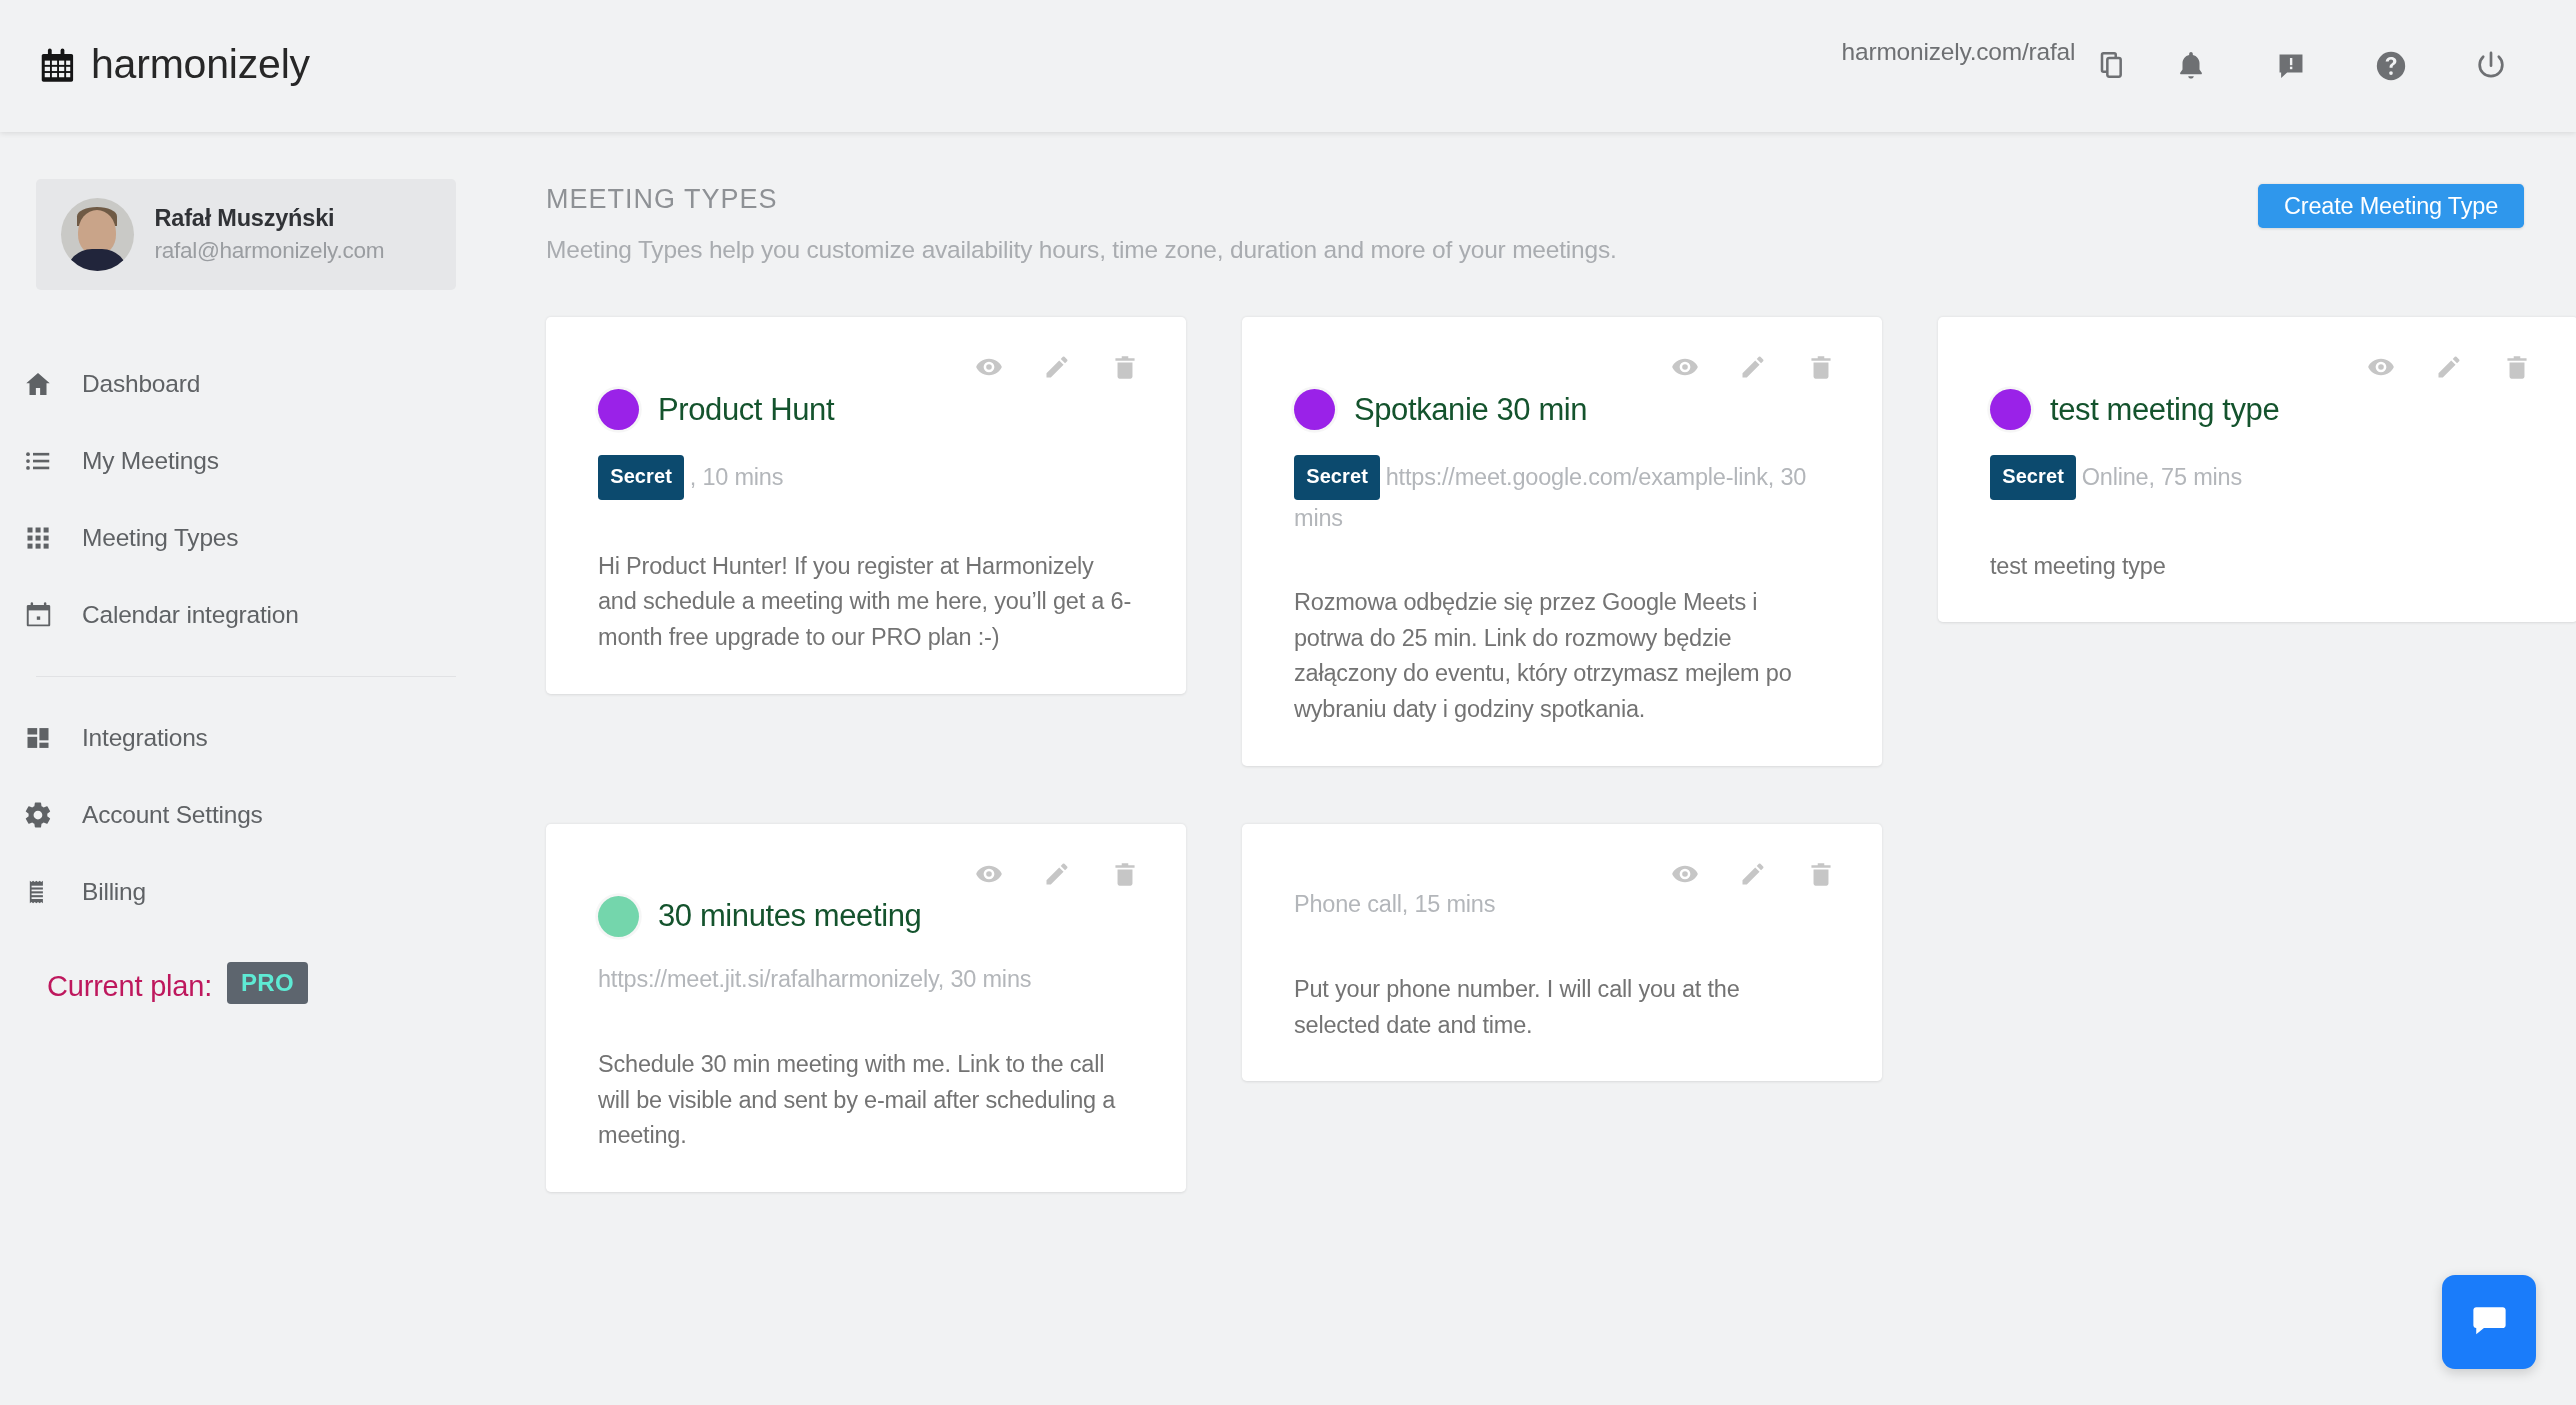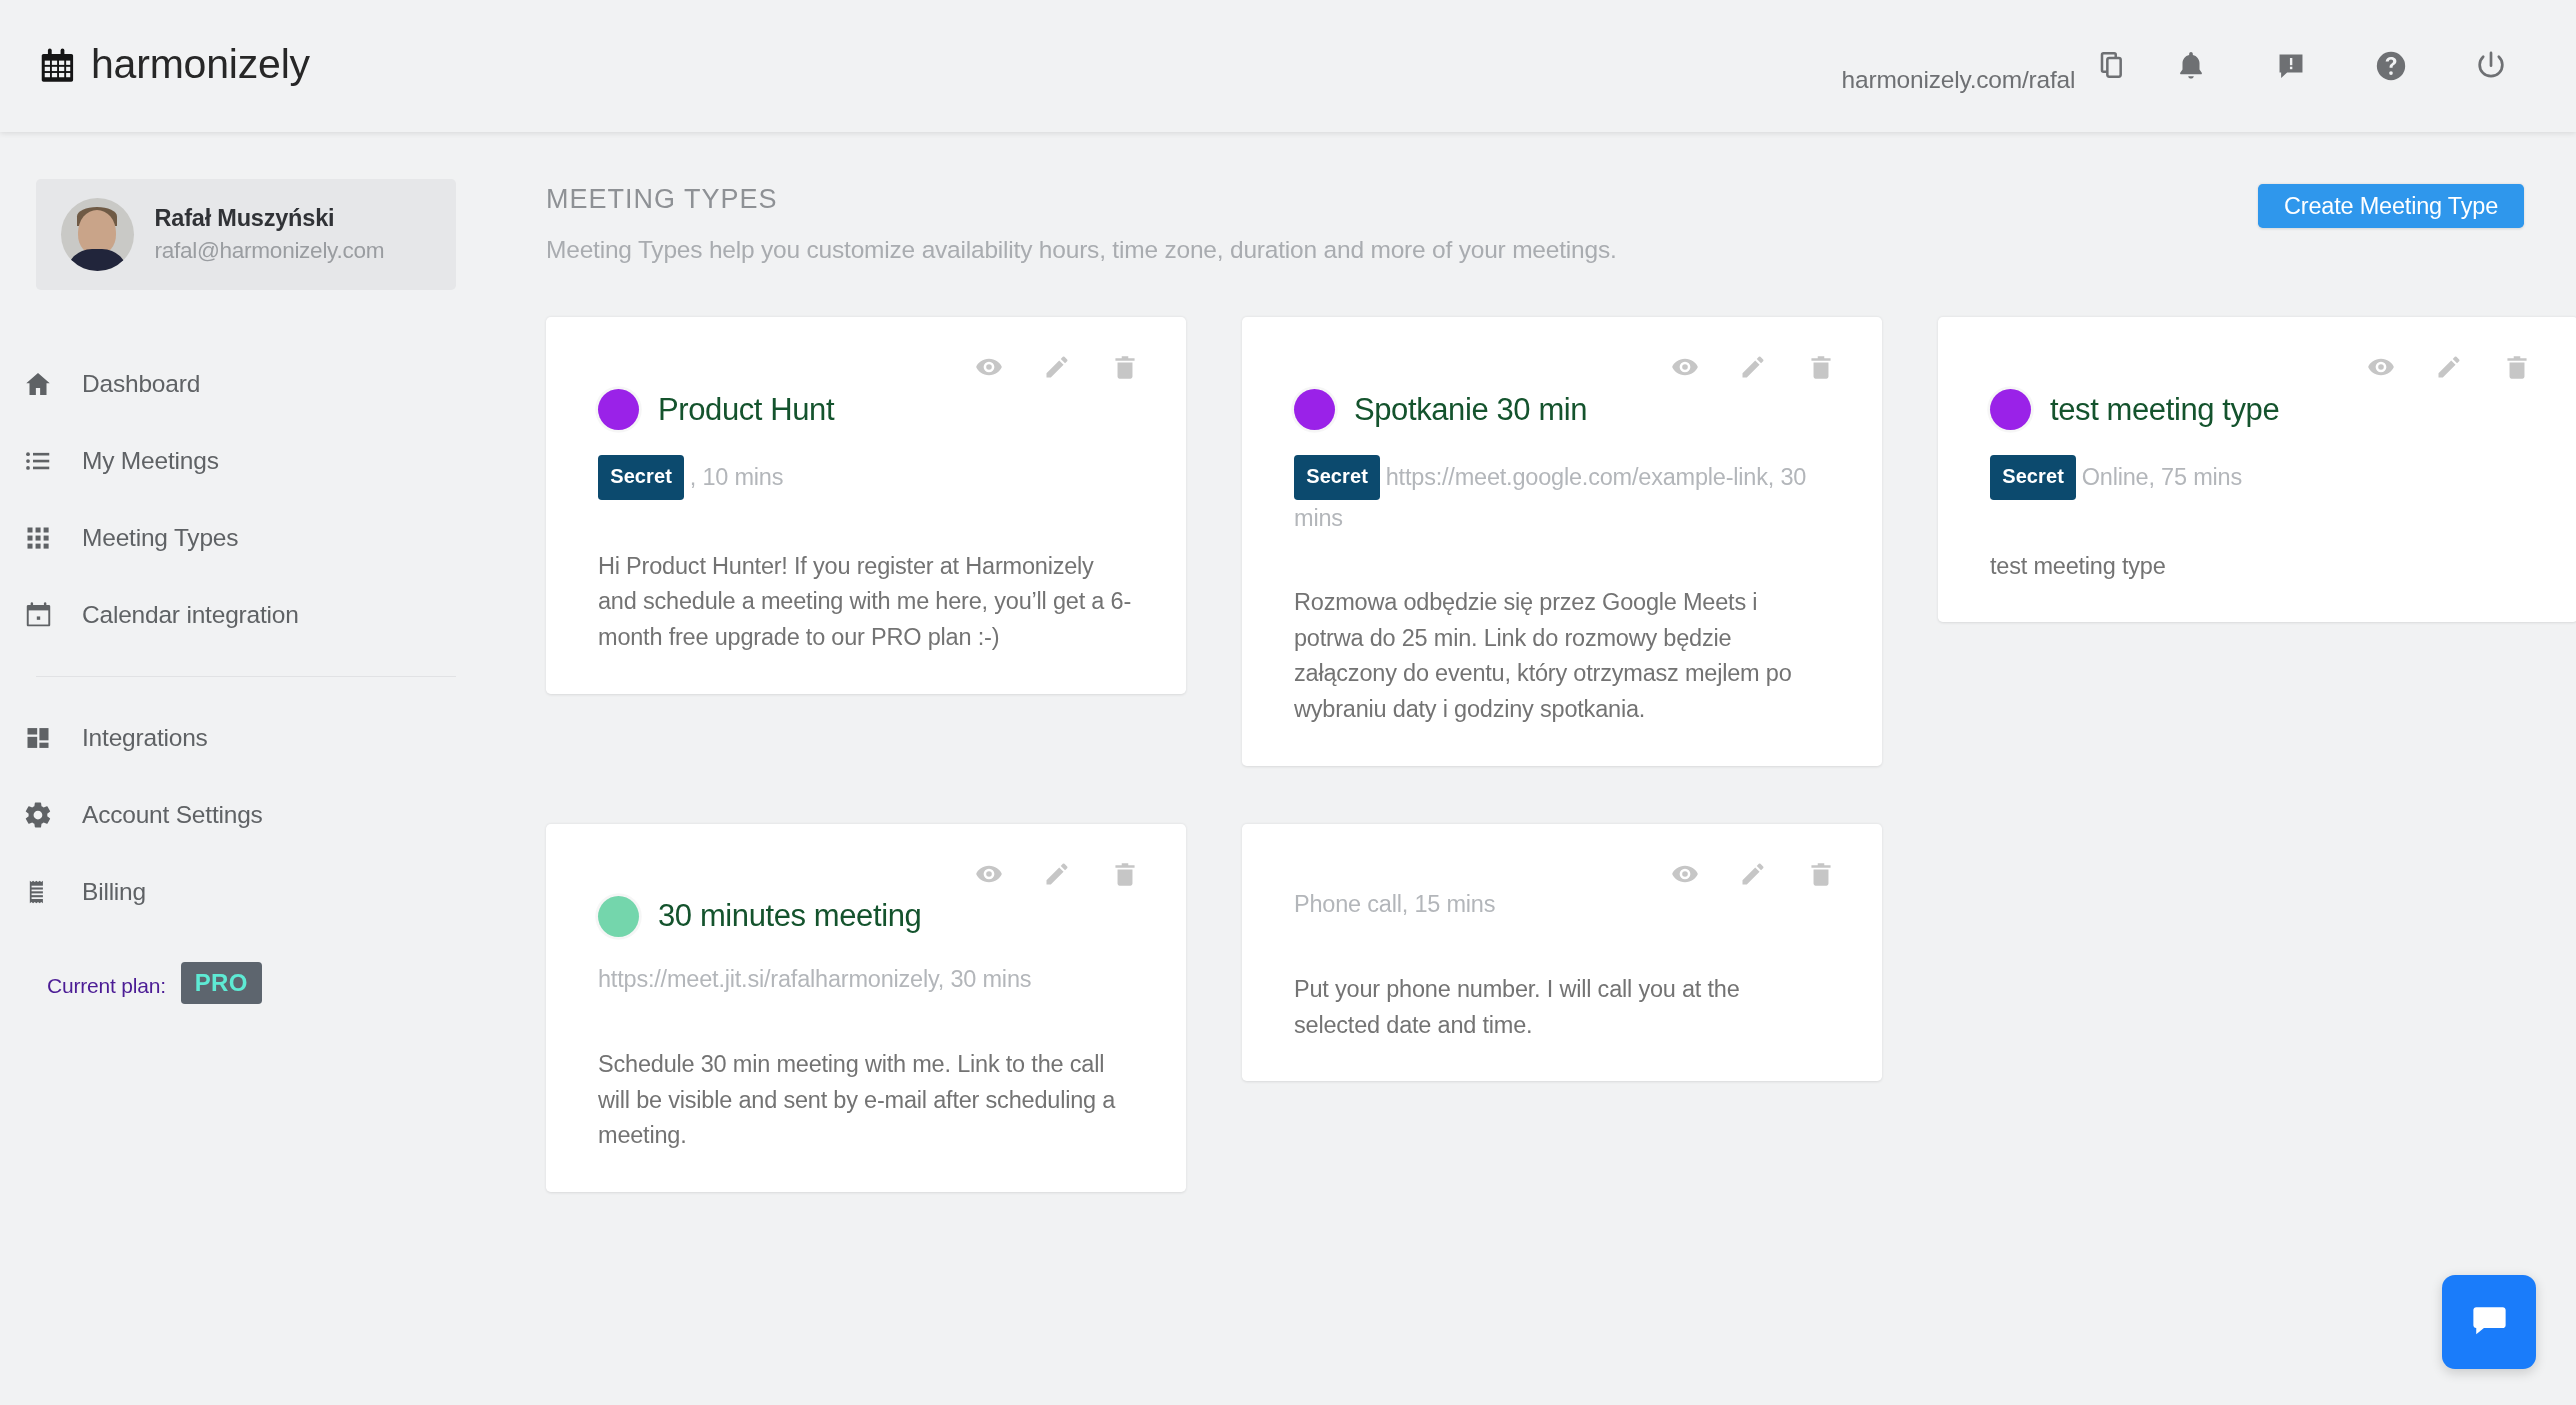--- a/index.html
+++ b/index.html
@@ -36,21 +36,21 @@
     font-weight: 300;
     color: #272727;
     letter-spacing: -0.2px;
     line-height: 1;
     padding-bottom: 2.8px;
   }
   .header-right {
     margin-left: auto;
     margin-right: 38px;
     display: flex;
-    align-items: flex-end;
+    align-items: flex-start;
     gap: 6px;
   }
   .header-url {
     font-size: 24.5px;
     color: #6e7073;
     letter-spacing: -0.2px;
     margin-right: 3.8px;
   }
   .hicon {
     display: flex;
@@ -151,22 +151,22 @@
     margin: 22.6px 38px 22.6px 36px;
   }
   .plan-row {
     display: flex;
     align-items: center;
     gap: 15px;
     margin-top: 32px;
     padding-left: 47px;
   }
   .plan-label {
-    font-size: 21px;
-    color: #4c1d95;
+    font-size: 29px;
+    color: #be185d;
     letter-spacing: -0.2px;
     margin-top: 6px;
   }
   .plan-badge {
     background: #5d656e;
     color: #5eead4;
     font-size: 24px;
     font-weight: bold;
     padding: 6.6px 14px 7.5px;
     border-radius: 3.8px;

